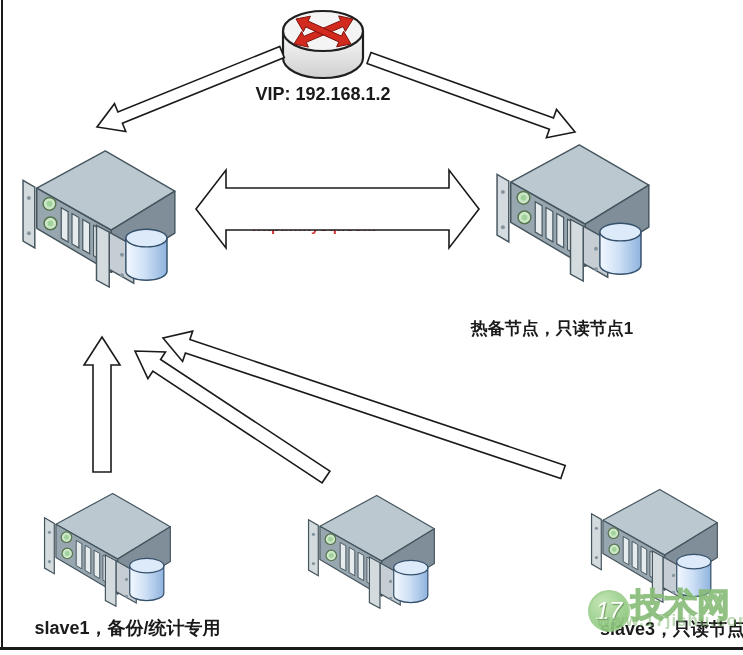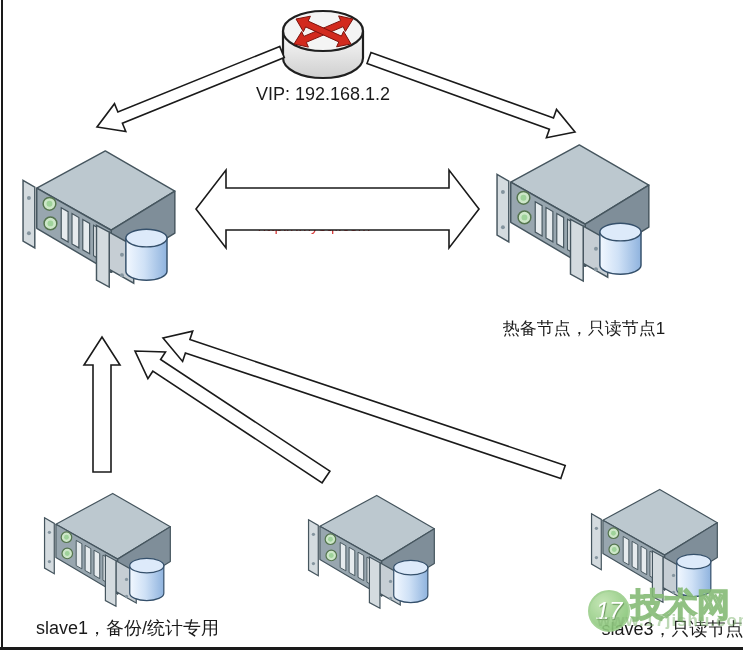--- a/index.html
+++ b/index.html
@@ -4,21 +4,21 @@
 <style>
   html,body{margin:0;padding:0;background:#ffffff;}
   .stage{
     position:relative;width:743px;height:655px;background:#ffffff;overflow:hidden;
     font-family:"Liberation Sans",sans-serif;color:#1a1a1a;
   }
   .edge{position:absolute;background:#1a1a1a;}
   .edge-left{left:1px;top:0;width:2px;height:649px;}
   .edge-bottom{left:0;top:647px;width:743px;height:3px;}
   .icon{position:absolute;}
-  .lbl{position:absolute;text-align:center;white-space:nowrap;line-height:1.15;}
+  .lbl{position:absolute;text-align:center;white-space:nowrap;line-height:1.15;font-weight:bold;}
   .lbl.big{font-size:18px;}
   .lbl.role{font-size:17px;}
   .lbl.slave{font-size:18px;margin-left:25px;}
   .rep-title{font-size:19px;font-weight:bold;}
   .rep-url{font-size:15px;color:#d93b3b;}
   #arrows{position:absolute;left:0;top:0;z-index:10;pointer-events:none;}
   
   .wm{position:absolute;z-index:11;opacity:0.9;}
   .wm-badge{
     position:absolute;left:588px;top:590px;width:42px;height:42px;border-radius:50%;
@@ -108,21 +108,21 @@
   <svg class="icon" style="left:581px;top:486px" width="142" height="118" viewBox="0 0 175 145">
       <use href="#sym-server"></use>
     </svg>
 
   <div class="lbl big" style="left:223px;top:84px;width:200px">VIP: 192.168.1.2</div>
 
   <div class="lbl rep-title" style="left:228px;top:193px;width:220px">单向/双向复制</div>
   <div class="lbl rep-url" style="left:214px;top:217px;width:200px">http://imysql.com</div>
 
 
-  <div class="lbl role" style="left:484px;top:319px;width:200px">热备节点，只读节点1</div>
+  <div class="lbl role" style="left:452px;top:319px;width:200px">热备节点，只读节点1</div>
 
   <div class="lbl slave" style="left:5px;top:618px;width:195px">slave1，备份/统计专用</div>
   <div class="lbl slave" style="left:560px;top:619px;width:185px">slave3，只读节点3</div>
 
   <svg id="arrows" width="743" height="655" viewBox="0 0 743 655">
       <polygon points="279.7,46.4 117.9,112.0 114.5,103.7 97.0,127.0 125.8,131.5 122.4,123.2 284.3,57.6" fill="#ffffff" stroke="#1a1a1a" stroke-width="1.6" stroke-linejoin="miter"></polygon>
       <polygon points="367.0,63.6 549.4,129.2 546.4,137.7 575.0,132.0 556.5,109.4 553.5,117.9 371.0,52.4" fill="#ffffff" stroke="#1a1a1a" stroke-width="1.6" stroke-linejoin="miter"></polygon>
       <polygon points="196.0,209.0 226.0,248.0 226.0,230.0 449.0,230.0 449.0,248.0 479.0,209.0 449.0,170.0 449.0,188.0 226.0,188.0 226.0,170.0" fill="#ffffff" stroke="#1a1a1a" stroke-width="1.6" stroke-linejoin="miter"></polygon>
       <polygon points="111.0,472.0 111.0,365.0 120.0,365.0 102.0,337.0 84.0,365.0 93.0,365.0 93.0,472.0" fill="#ffffff" stroke="#1a1a1a" stroke-width="1.6" stroke-linejoin="miter"></polygon>
       <polygon points="329.9,471.2 160.6,359.5 165.5,352.0 135.0,351.0 147.9,378.7 152.8,371.2 322.1,482.8" fill="#ffffff" stroke="#1a1a1a" stroke-width="1.6" stroke-linejoin="miter"></polygon>

